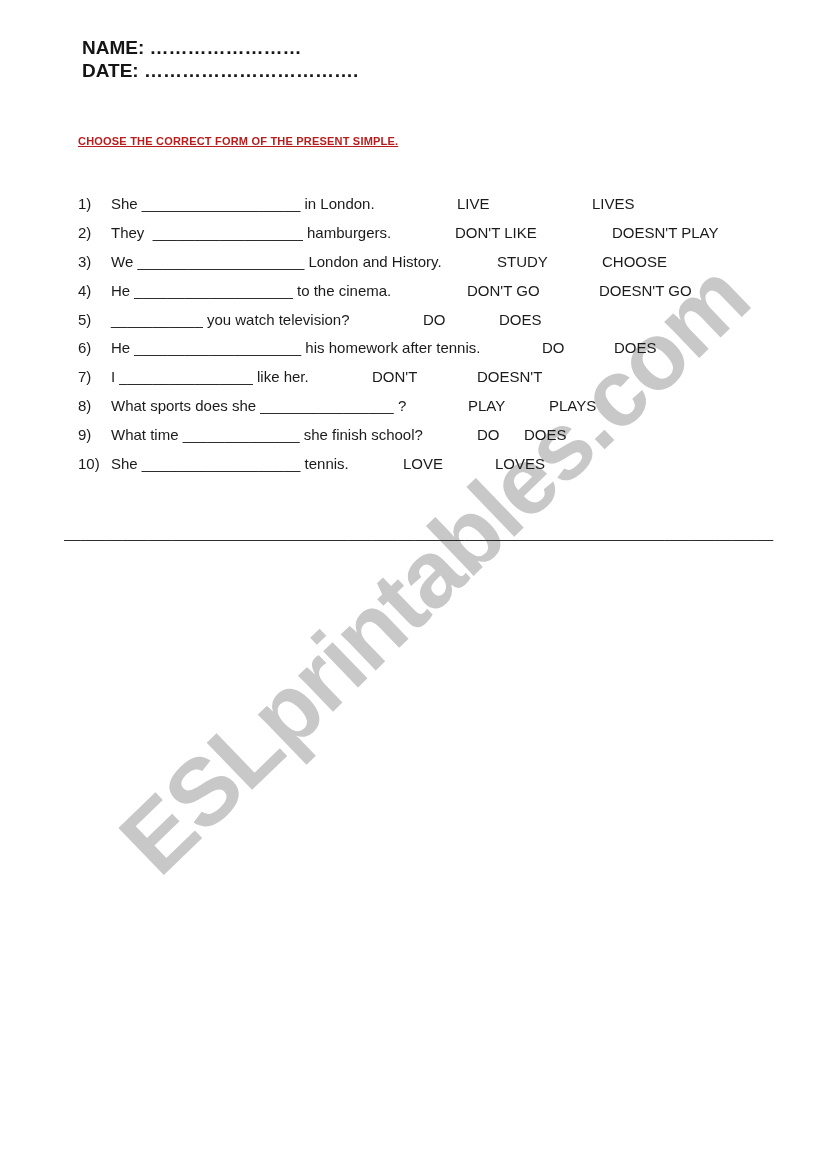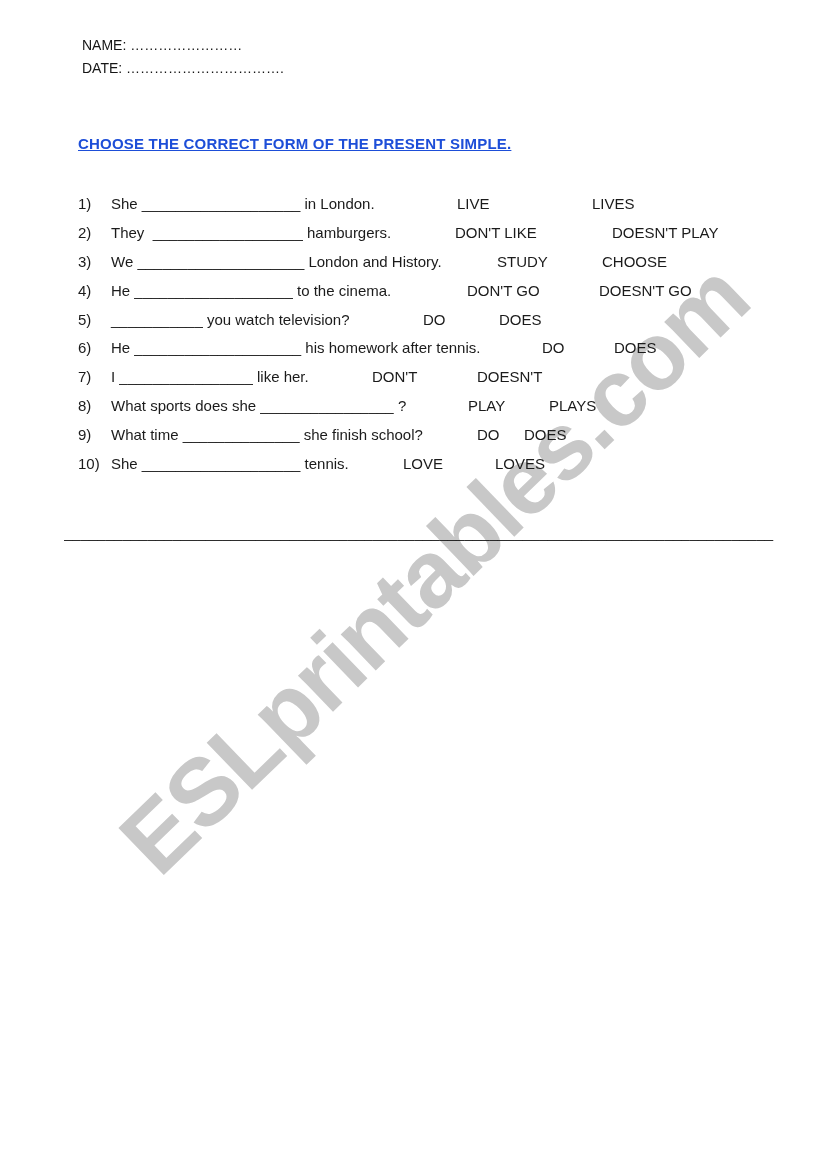--- a/index.html
+++ b/index.html
@@ -40,37 +40,37 @@
   
   .content {
     position: absolute;
     inset: 0;
     z-index: 1;
   }
 
   .field-line {
     position: absolute;
     left: 82px;
-    font-size: 14px;
-    font-weight: normal;
+    font-size: 19px;
+    font-weight: bold;
     white-space: pre;
     color: #151515;
   }
   .field-name { top: 37px; }
   .field-date { top: 60px; }
 
   .title {
     position: absolute;
     left: 78px;
     top: 135px;
-    font-size: 15px;
+    font-size: 11px;
     font-weight: bold;
     text-decoration: underline;
     letter-spacing: 0.2px;
-    color: #1d4ed8;
+    color: #b91c1c;
     white-space: pre;
   }
 
   .exercises {
     position: absolute;
     left: 78px;
     top: 190px;
     right: 6px;
   }
   .row {

